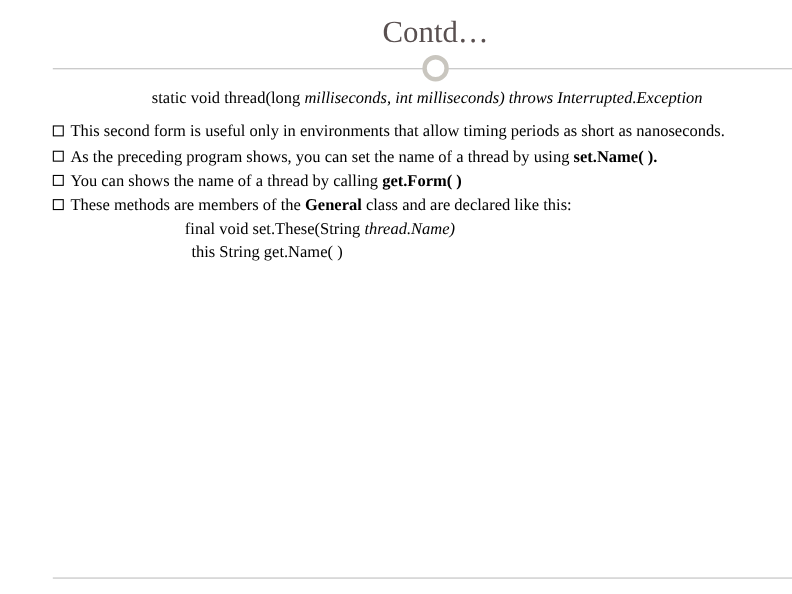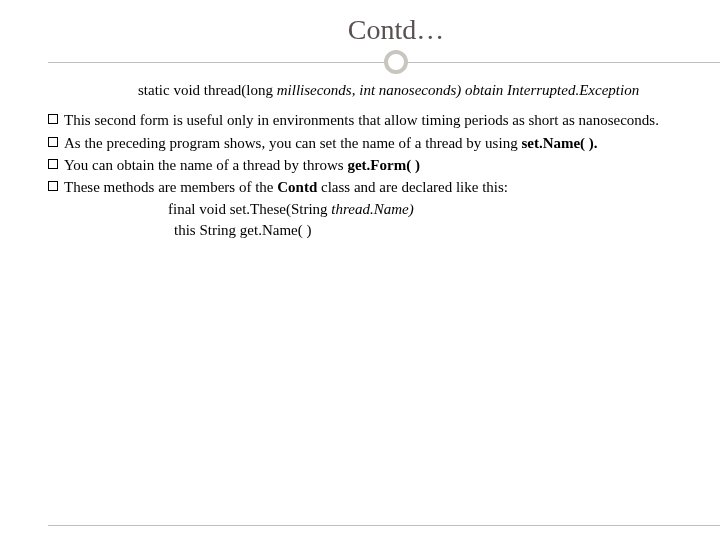--- a/index.html
+++ b/index.html
@@ -115,46 +115,46 @@
 
 
   <div class="divider-wrap">
     <div class="divider-line"></div>
     <div class="divider-circle"></div>
   </div>
 
   <div class="content">
 
     <div class="signature">
-      <span class="sig-plain">static void thread(long </span><span>milliseconds, int nanoseconds) obtain Interrupted.Exception</span>
+      <span class="sig-plain">static void thread(long </span><span>milliseconds, int milliseconds) throws Interrupted.Exception</span>
     </div>
 
     <div class="bullet">
       <span class="box"></span>
       <span class="btext">This second form is useful only in environments that allow timing periods as short as nanoseconds.</span>
     </div>
 
     <div class="bullet">
       <span class="box"></span>
       <span class="btext">
         <span>As the preceding program shows, you can set the name of a thread by using </span><span class="bold">set.Name( ).</span>
       </span>
     </div>
 
     <div class="bullet">
       <span class="box"></span>
       <span class="btext">
-        <span>You can obtain the name of a thread by throws </span><span class="bold">get.Form( )</span>
+        <span>You can shows the name of a thread by calling </span><span class="bold">get.Form( )</span>
       </span>
     </div>
 
     <div class="bullet">
       <span class="box"></span>
       <span class="btext">
-        <span>These methods are members of the </span><span class="bold">Contd </span><span>class and are declared like this:</span>
+        <span>These methods are members of the </span><span class="bold">General </span><span>class and are declared like this:</span>
       </span>
     </div>
 
     <div class="final-sigs">
       <div>
         <span>final void set.These(String </span><span class="italic">thread.Name)</span>
       </div>
       <div class="line2">this String get.Name( )</div>
     </div>
 

